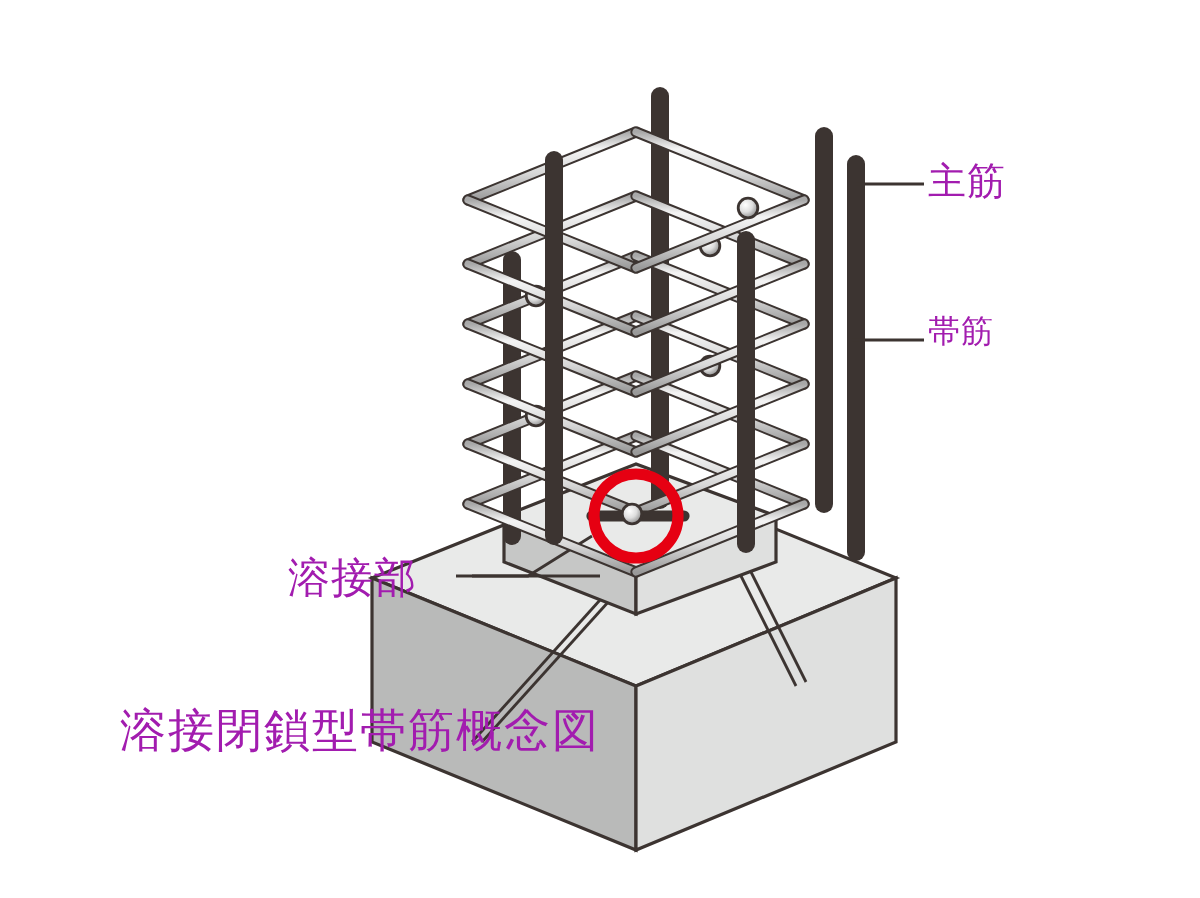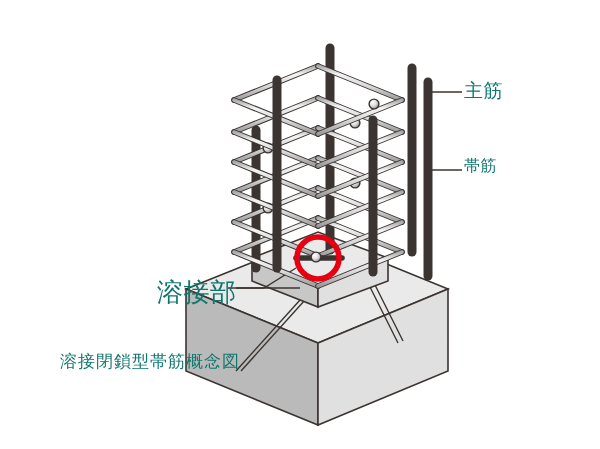--- a/index.html
+++ b/index.html
@@ -9,28 +9,28 @@
     font-family:"Liberation Sans", sans-serif;
     overflow:hidden;
     position:relative;
   }
   #stage{position:absolute;inset:0;width:600px;height:449px;}
   #stage svg{display:block;width:600px;height:449px;}
 
   .lbl{
     position:absolute;
     font-family:Liberation Sans, sans-serif;
-    color:#0f766e;
+    color:#a21caf;
     white-space:nowrap;
     letter-spacing:0.5px;
   }
   #label-main-bar{left:464px;top:78px;font-size:19px;}
   #label-hoop-bar{left:464px;top:156px;font-size:16px;}
-  #label-weld{left:157px;top:275px;font-size:26px;}
-  #caption{left:60px;top:350px;font-size:17px;letter-spacing:1px;}
+  #label-weld{left:144px;top:275px;font-size:21px;}
+  #caption{left:60px;top:350px;font-size:23px;letter-spacing:1px;}
 </style>
 </head>
 <body>
 
 <div id="stage">
 <svg viewBox="0 0 600 449" xmlns="http://www.w3.org/2000/svg">
   <defs>
     <linearGradient id="barV" x1="0" y1="0" x2="1" y2="0">
       <stop offset="0%" stop-color="#a8a8a8"></stop>
       <stop offset="22%" stop-color="#f4f4f4"></stop>

